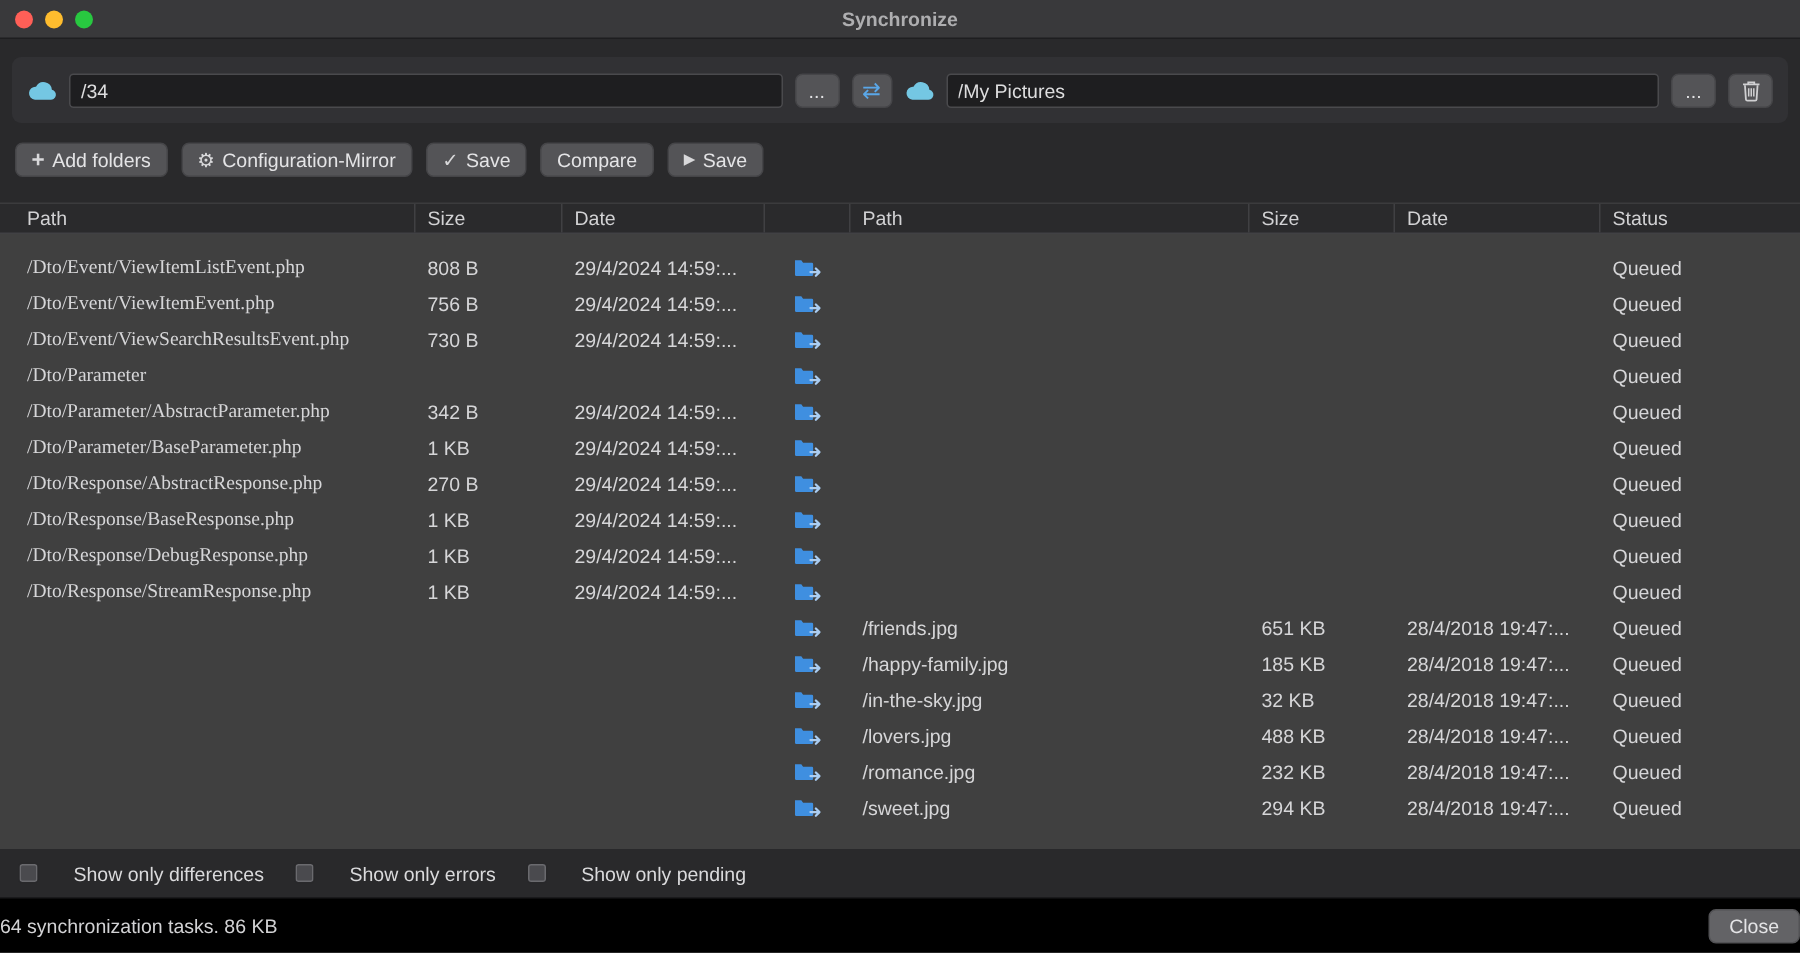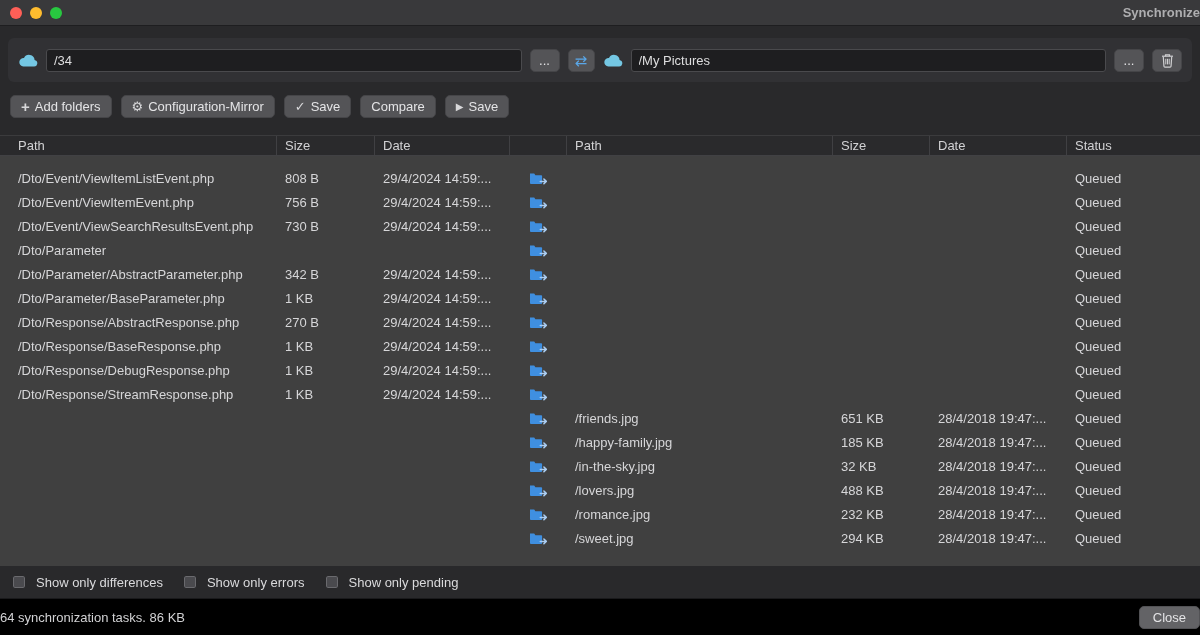--- a/index.html
+++ b/index.html
@@ -18,21 +18,21 @@
     height:26px; flex:0 0 26px; background:#39393b;
     border-bottom:1px solid #1e1e20;
     display:flex; align-items:center; position:relative;
   }
   .traffic { display:flex; gap:8px; margin-left:10px; }
   .light { width:12px; height:12px; border-radius:50%; display:inline-block; }
   .light.red    { background:#ff5f57; }
   .light.yellow { background:#febc2e; }
   .light.green  { background:#28c840; }
   .win-title {
-    position:absolute; left:0; right:0; text-align:right;
+    position:absolute; left:0; right:0; text-align:center;
     font-weight:bold; color:#aeaeb0; font-size:13px; pointer-events:none;
   }
 
   
   .pathpanel {
     margin:12px 8px 0 8px; flex:0 0 44px;
     background:#313134; border-radius:6px;
     display:flex; align-items:center; gap:8px; padding:0 10px;
   }
   .cloud-wrap { flex:0 0 auto; display:flex; align-items:center; }
@@ -75,29 +75,29 @@
     border-right:1px solid #404043; overflow:hidden; white-space:nowrap;
   }
   .th.first { padding-left:18px; }
   .th.last  { border-right:none; }
   .tbody { flex:1 1 auto; overflow:hidden; padding-top:10px; }
   .trow {
     height:24px; display:grid; grid-template-columns:var(--cols);
     align-items:center; color:#d6d6d8;
   }
   .cell { padding-left:8px; white-space:nowrap; overflow:hidden; }
-  .cell.first { padding-left:18px; }
+  .cell.first { padding-left:18px;font-family:Liberation Serif, serif; }
   .cell.icon-cell { display:flex; justify-content:center; padding-left:0; }
 
   
   .filters {
     flex:0 0 32px; display:flex; align-items:center; gap:20px;
     padding-left:12px; background:#29292b;
   }
-  .filter { display:flex; align-items:center; gap:10px; }
+  .filter { display:flex; align-items:center; gap:23px; }
   .cb {
     width:14px; height:14px; border-radius:3px;
     background:#4a4a4e; border:1px solid #28282a;
     box-shadow:inset 0 0 0 1px #6a6a6e; flex:0 0 14px;
   }
   .filter-label { color:#dadadc; }
 
   
   .statusbar {
     flex:0 0 37px; background:#000000; border-top:1px solid #1a1a1c;

